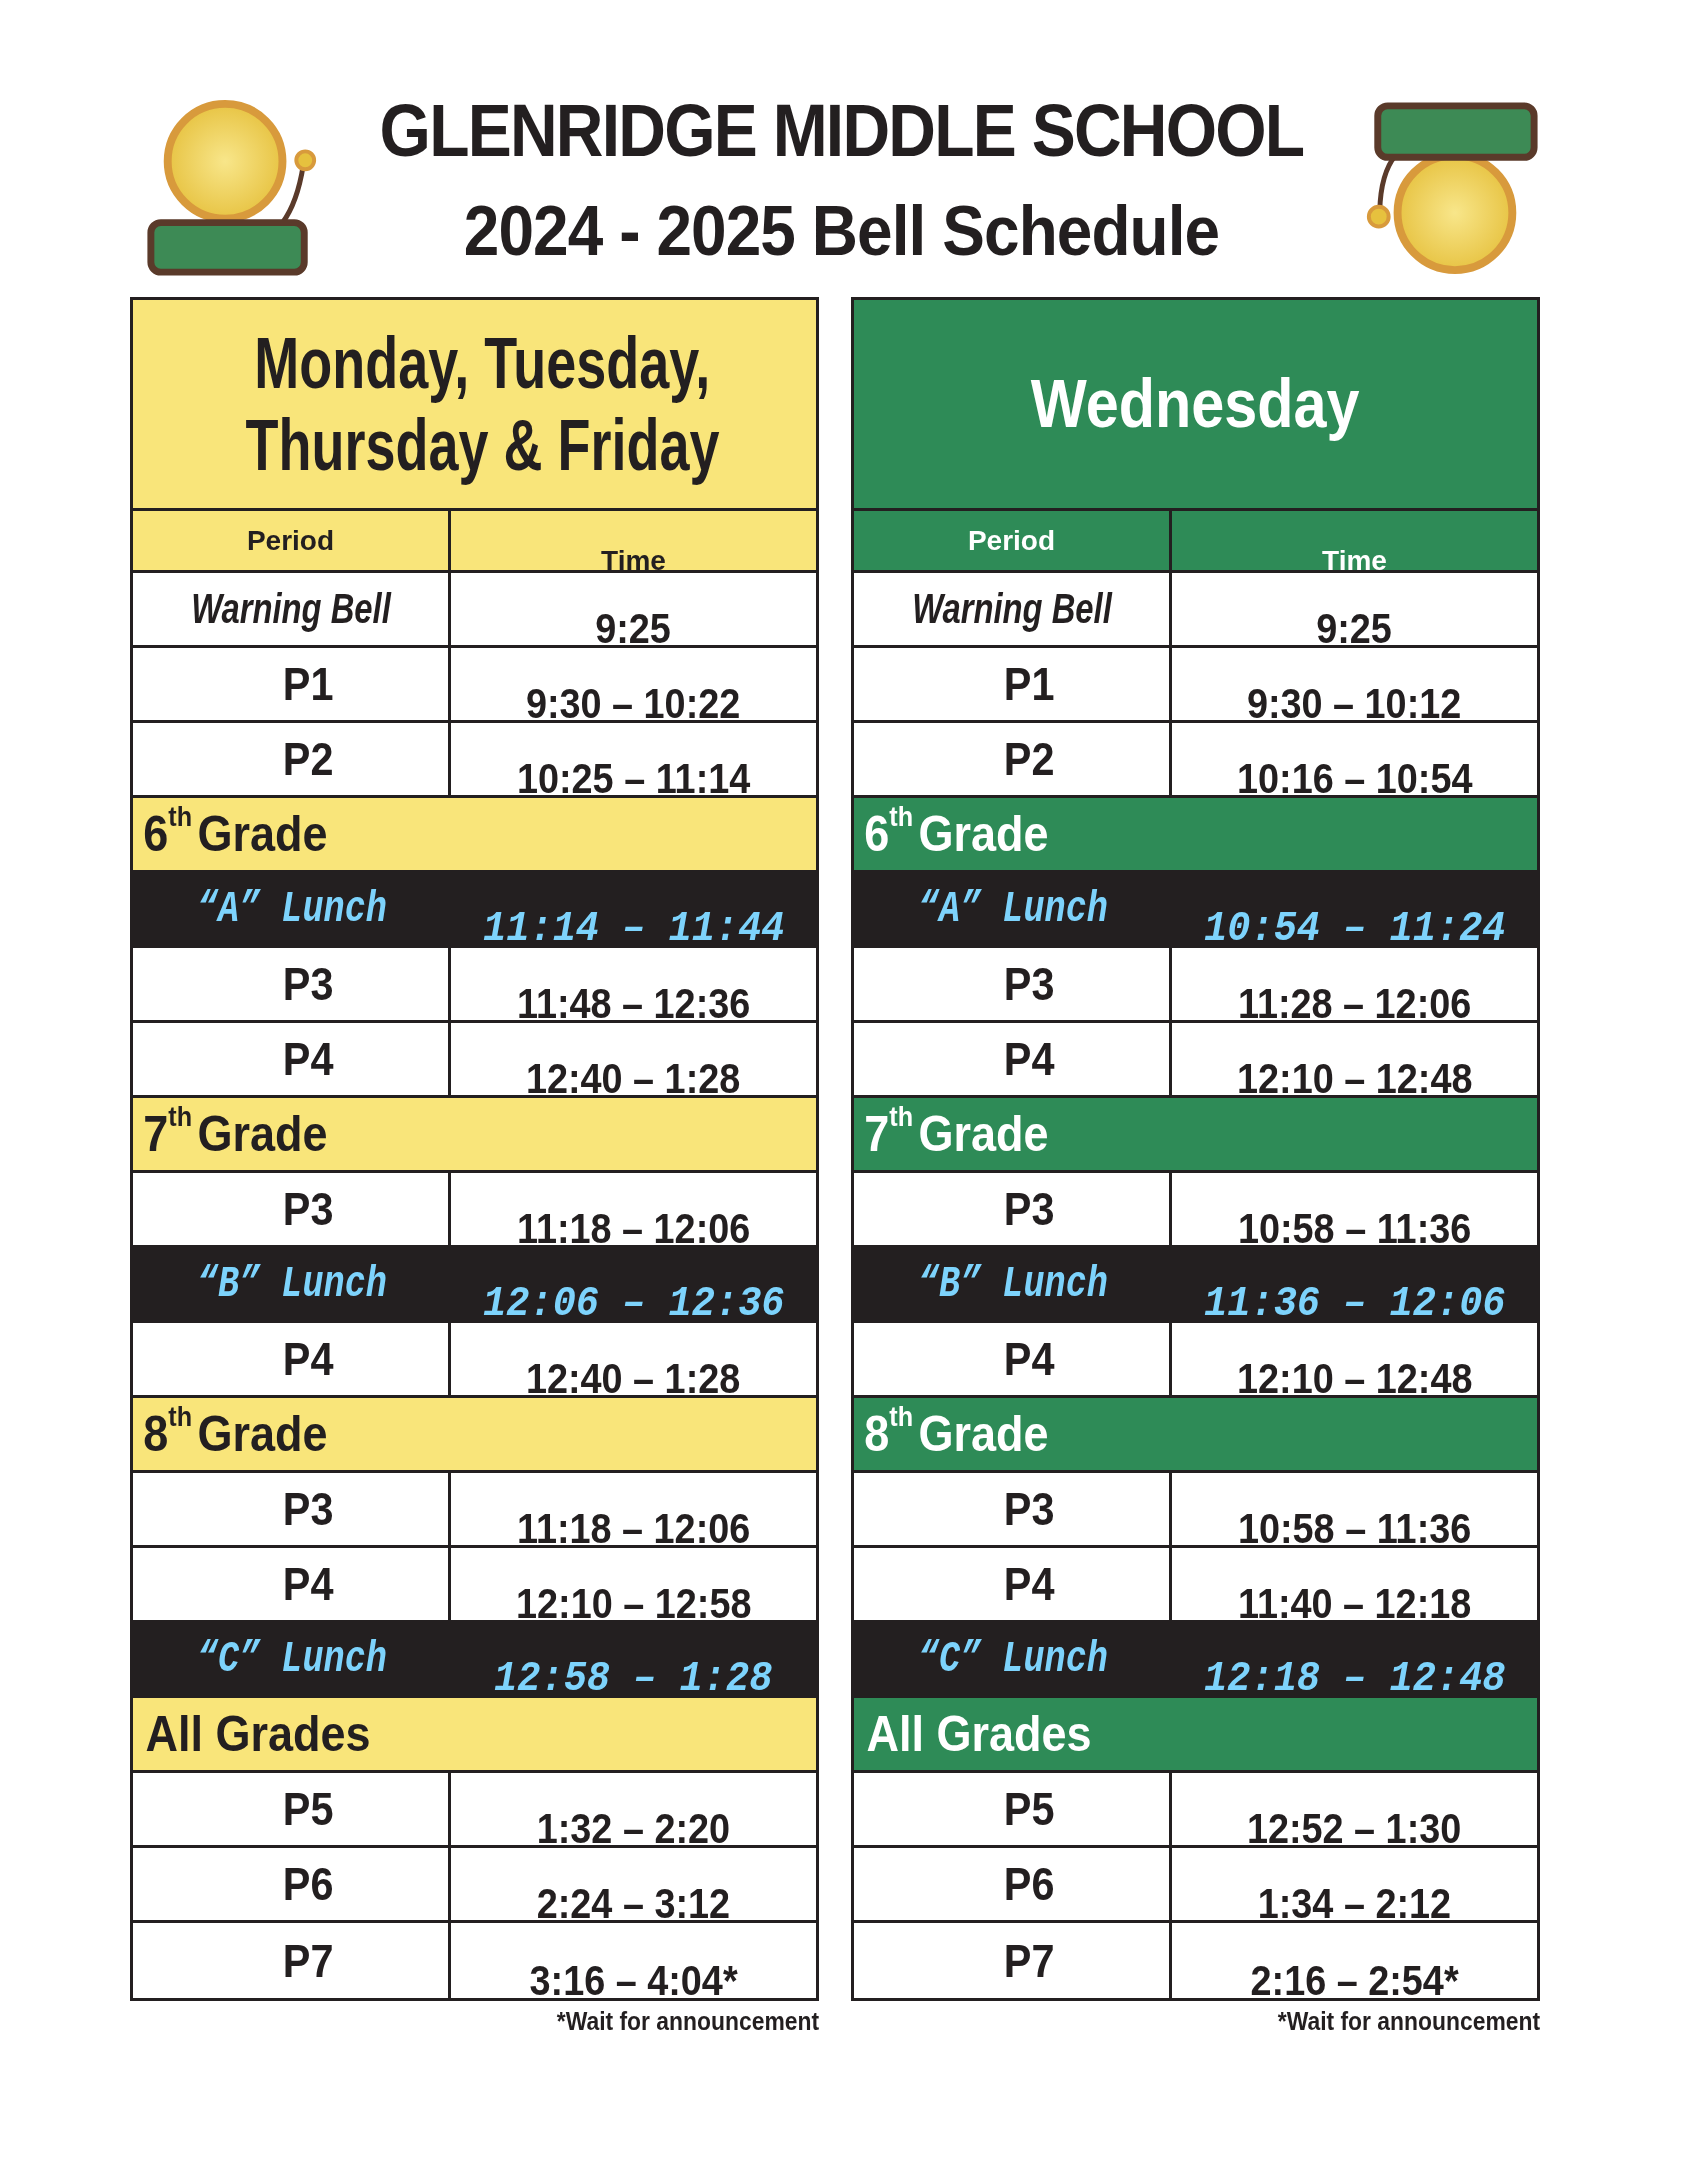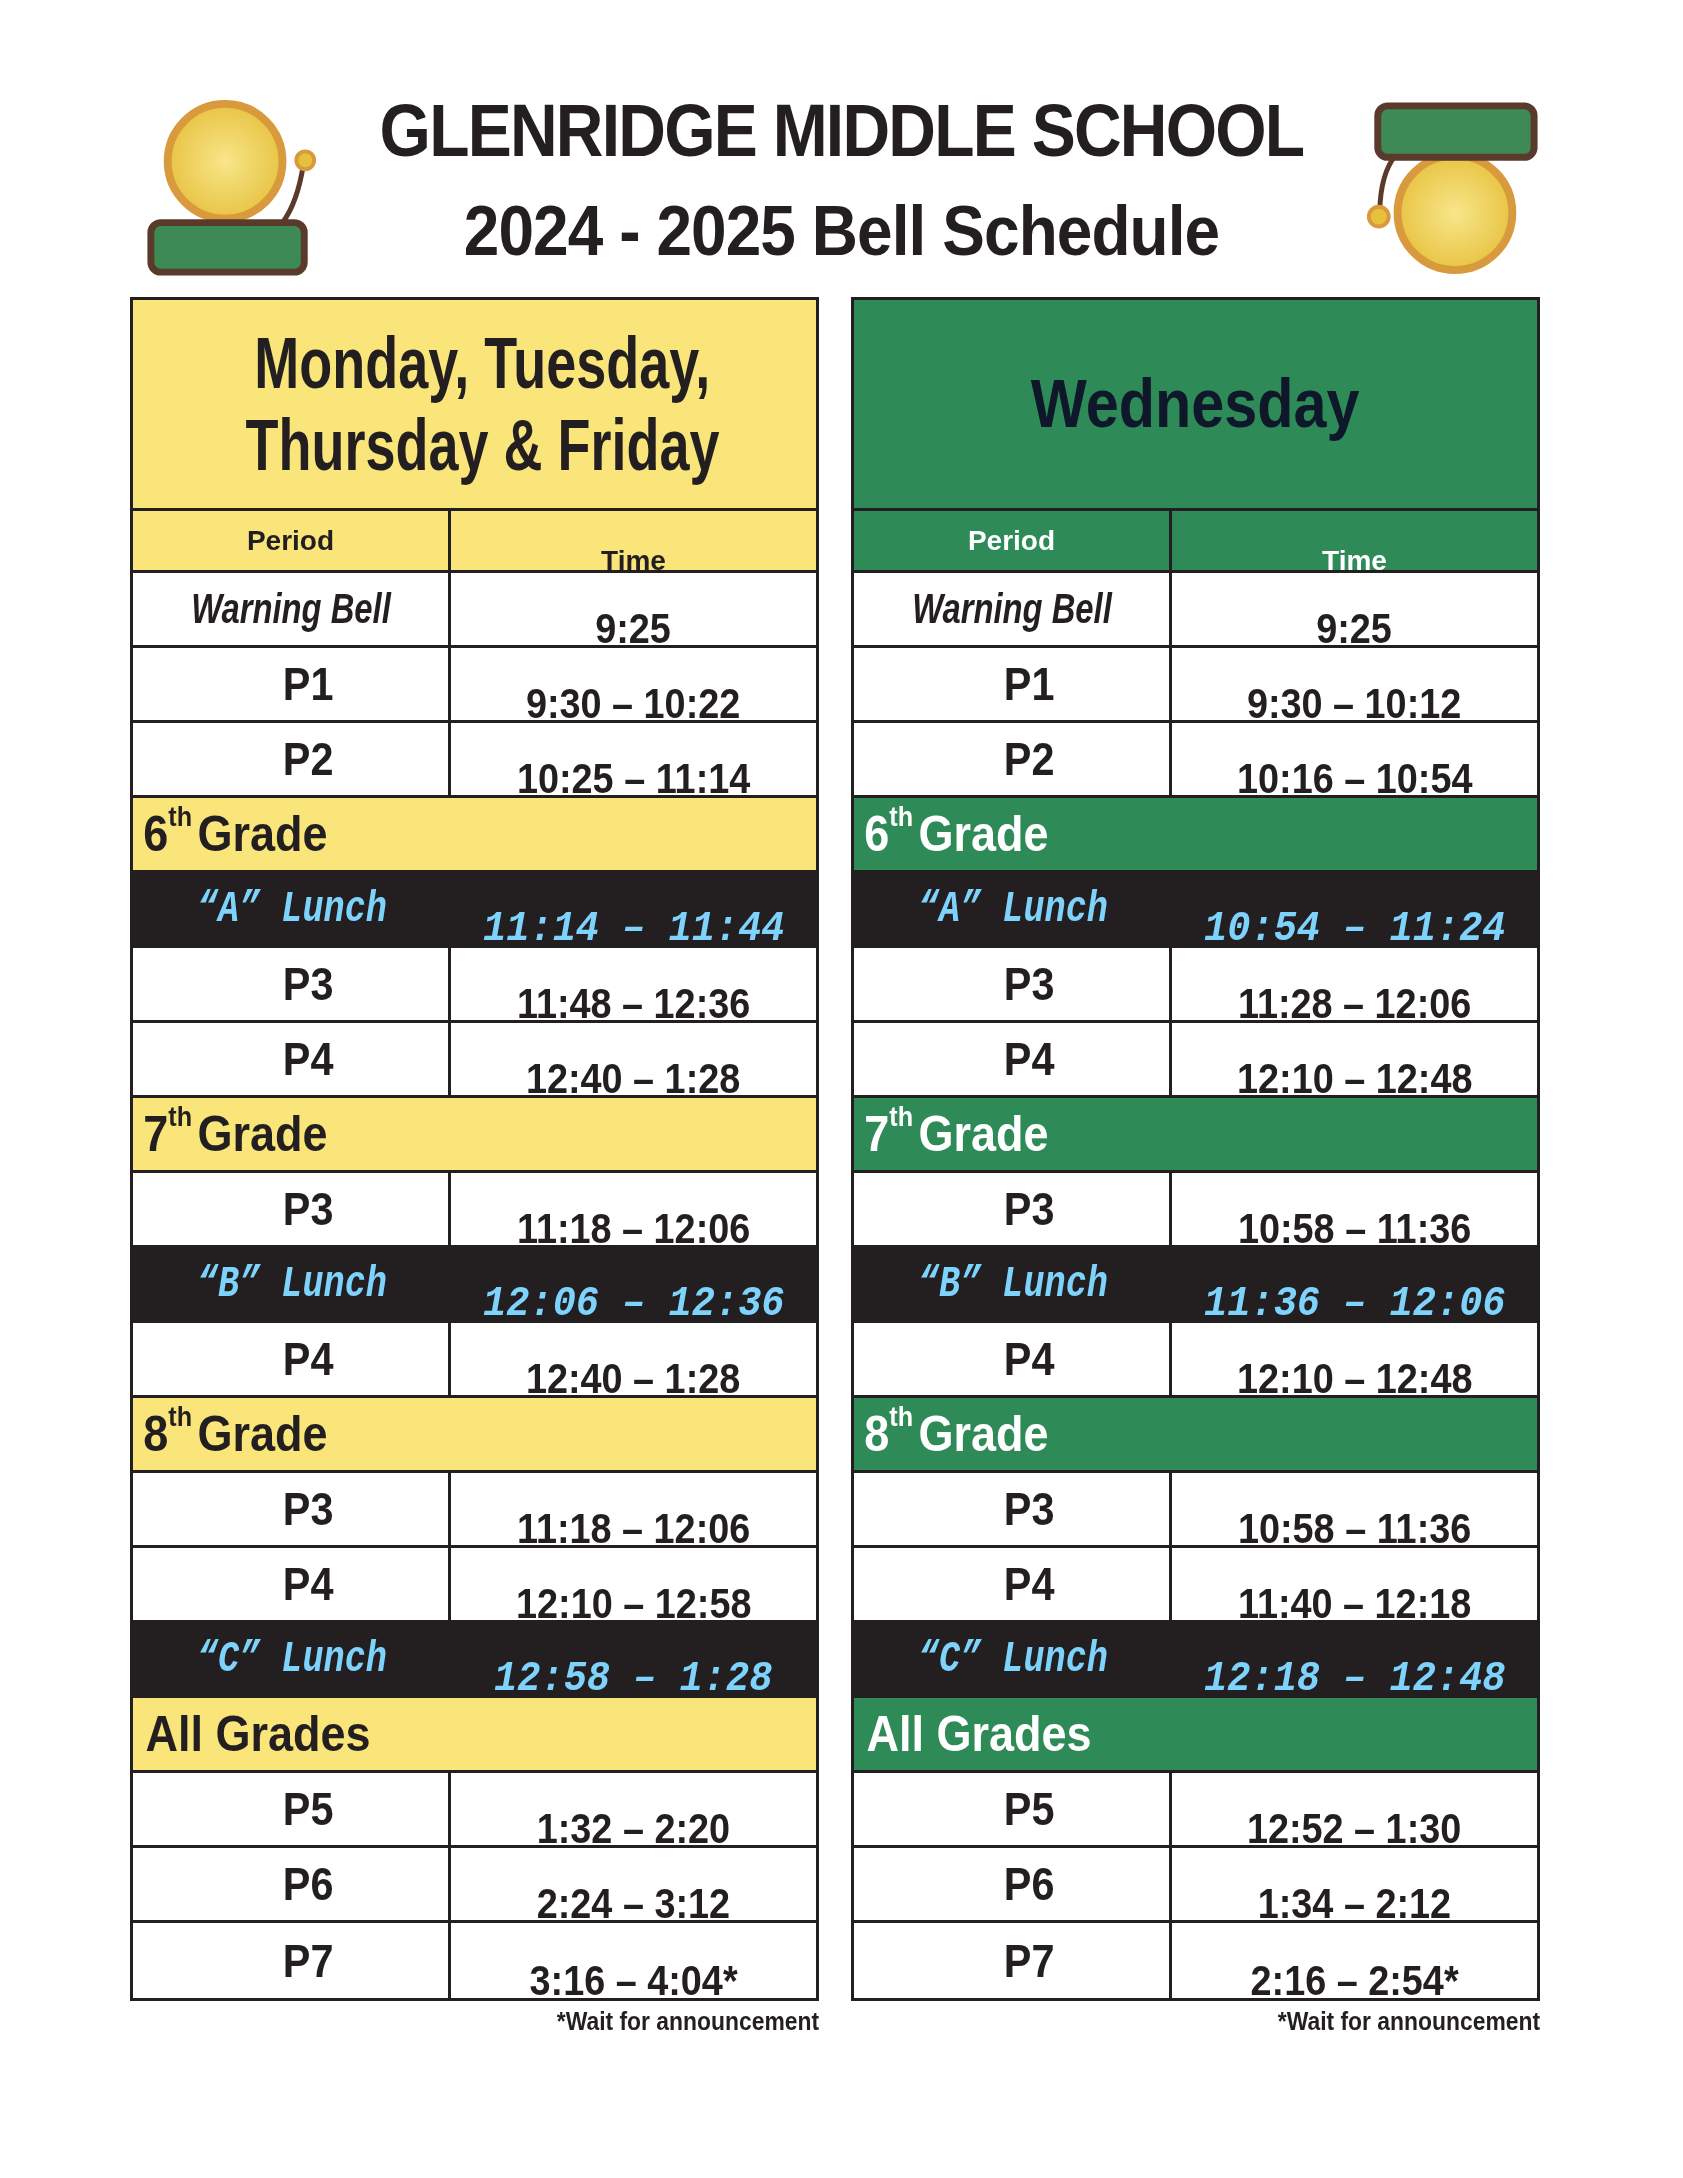--- a/index.html
+++ b/index.html
@@ -9,21 +9,21 @@
            font-family:"Liberation Sans", sans-serif; color:#231f20; letter-spacing:-2px; }
   .title.l1 { top:87px; font-size:75px; transform:scaleX(0.88); }
   .title.l2 { top:190px; font-size:71px; transform:scaleX(0.9); letter-spacing:-1px; }
   .bell { position:absolute; }
   .sched { position:absolute; top:297px; border:3px solid #231f20; box-sizing:border-box; }
   .sched.left { left:130px; width:689px; }
   .sched.right { left:851px; width:689px; }
   .hdr { height:211px; display:flex; align-items:center; justify-content:center; text-align:center;
          border-bottom:3px solid #231f20; box-sizing:border-box; font-weight:bold; line-height:1.12; }
   .left .hdr { background:#f9e57a; color:#231f20; font-size:73px; padding-left:16px; }
-  .right .hdr { background:#2e8b57; color:#0f172a; font-size:69px; }
+  .right .hdr { background:#2e8b57; color:#ffffff; font-size:69px; }
   .hdr span { display:inline-block; transform:scaleX(0.86); }
   .row { display:flex; height:75px; box-sizing:border-box; border-bottom:3px solid #231f20; }
   .row:last-child { border-bottom:none; }
   .row.colhead { height:62px; }
   .cell { display:flex; align-items:center; justify-content:center; box-sizing:border-box; }
   .cell.p { width:318px; border-right:3px solid #231f20; }
   .cell.t { flex:1;margin-top:40px; }
   .colhead .cell { font-size:28px; font-weight:bold; }
   .left .colhead { background:#f9e57a; color:#231f20; }
   .right .colhead { background:#2e8b57; color:#ffffff; }

